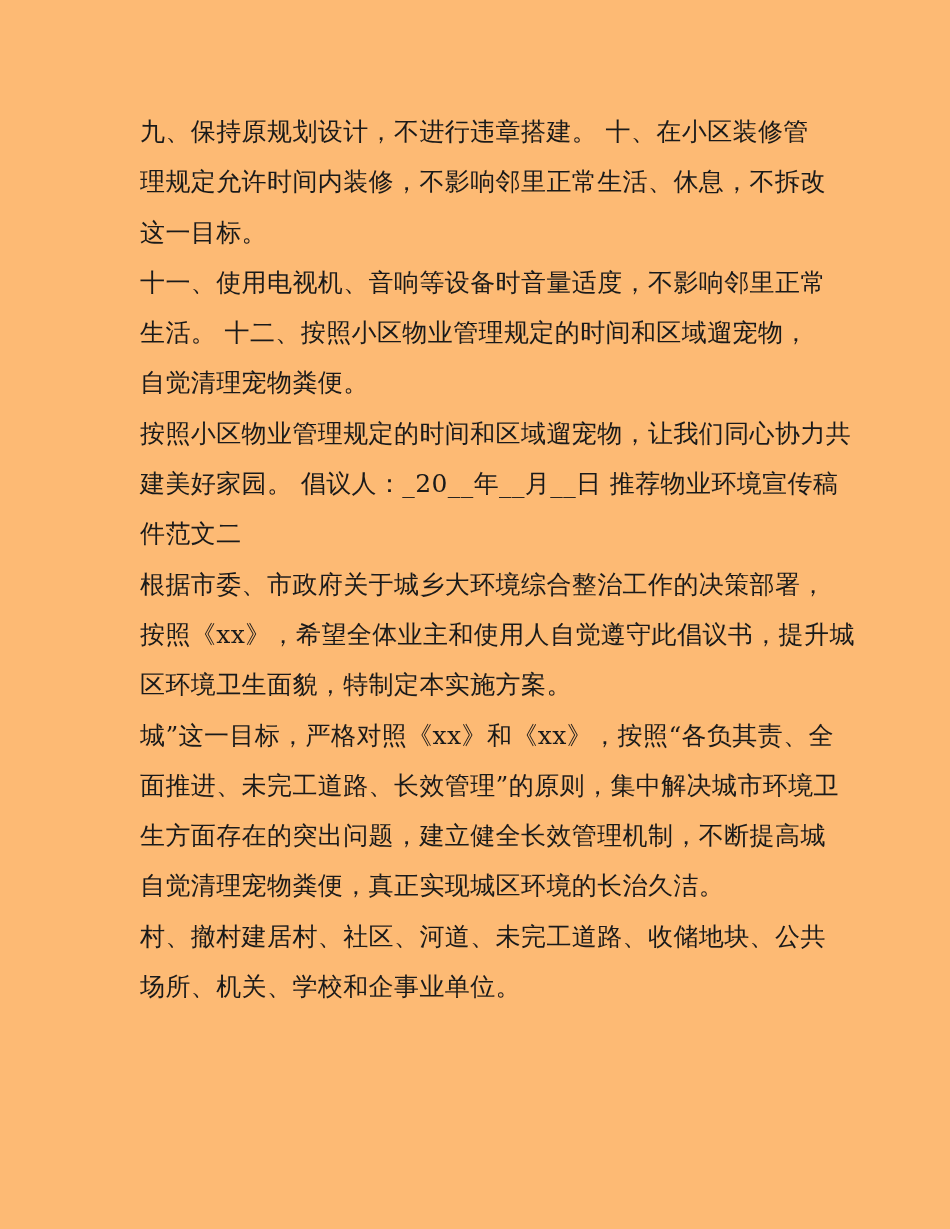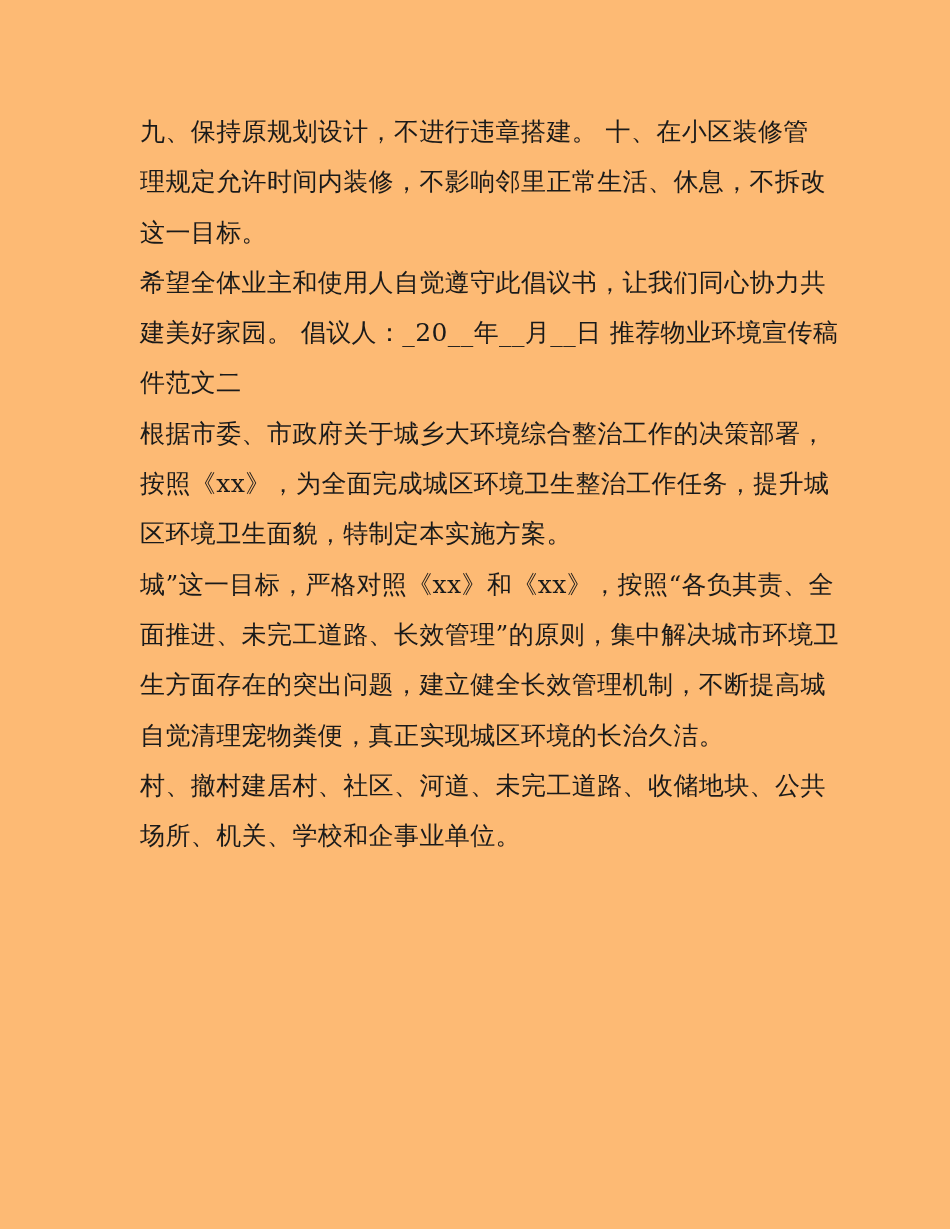--- a/index.html
+++ b/index.html
@@ -43,30 +43,35 @@
 
 <div class="page">
   <div class="content">
 
     <div>
       <div class="line">九、保持原规划设计，不进行违章搭建。 十、在小区装修管</div>
       <div class="line">理规定允许时间内装修，不影响邻里正常生活、休息，不拆改</div>
       <div class="line">这一目标。</div>
     </div>
 
+    <div>
+      <div class="line">十一、使用电视机、音响等设备时音量适度，不影响邻里正常</div>
+      <div class="line">生活。 十二、按照小区物业管理规定的时间和区域遛宠物，</div>
+      <div class="line">自觉清理宠物粪便。</div>
+    </div>
 
     <div>
-      <div class="line">希望全体业主和使用人自觉遵守此倡议书，让我们同心协力共</div>
+      <div class="line">按照小区物业管理规定的时间和区域遛宠物，让我们同心协力共</div>
       <div class="line">建美好家园。 倡议人：_20__年__月__日 推荐物业环境宣传稿</div>
       <div class="line">件范文二</div>
     </div>
 
     <div>
       <div class="line">根据市委、市政府关于城乡大环境综合整治工作的决策部署，</div>
-      <div class="line">按照《xx》，为全面完成城区环境卫生整治工作任务，提升城</div>
+      <div class="line">按照《xx》，希望全体业主和使用人自觉遵守此倡议书，提升城</div>
       <div class="line">区环境卫生面貌，特制定本实施方案。</div>
     </div>
 
     <div>
       <div class="line">城”这一目标，严格对照《xx》和《xx》，按照“各负其责、全</div>
       <div class="line">面推进、未完工道路、长效管理”的原则，集中解决城市环境卫</div>
       <div class="line">生方面存在的突出问题，建立健全长效管理机制，不断提高城</div>
       <div class="line">自觉清理宠物粪便，真正实现城区环境的长治久洁。</div>
     </div>
 

